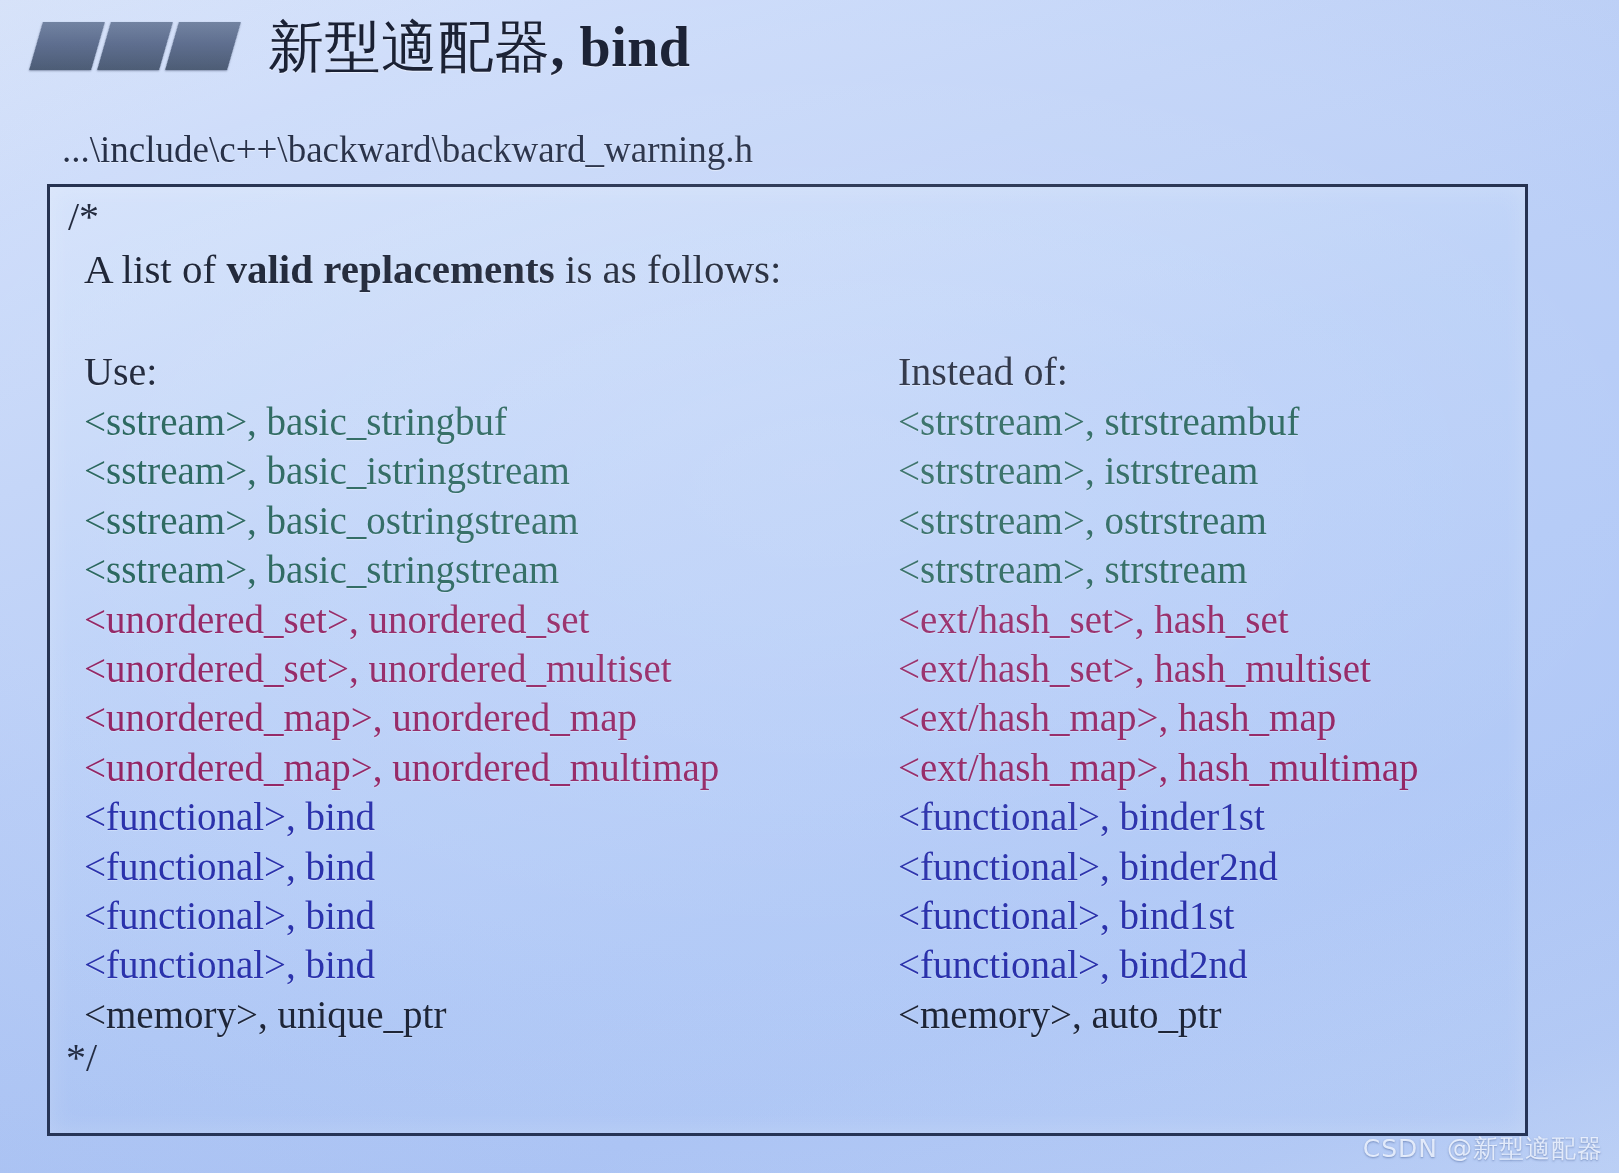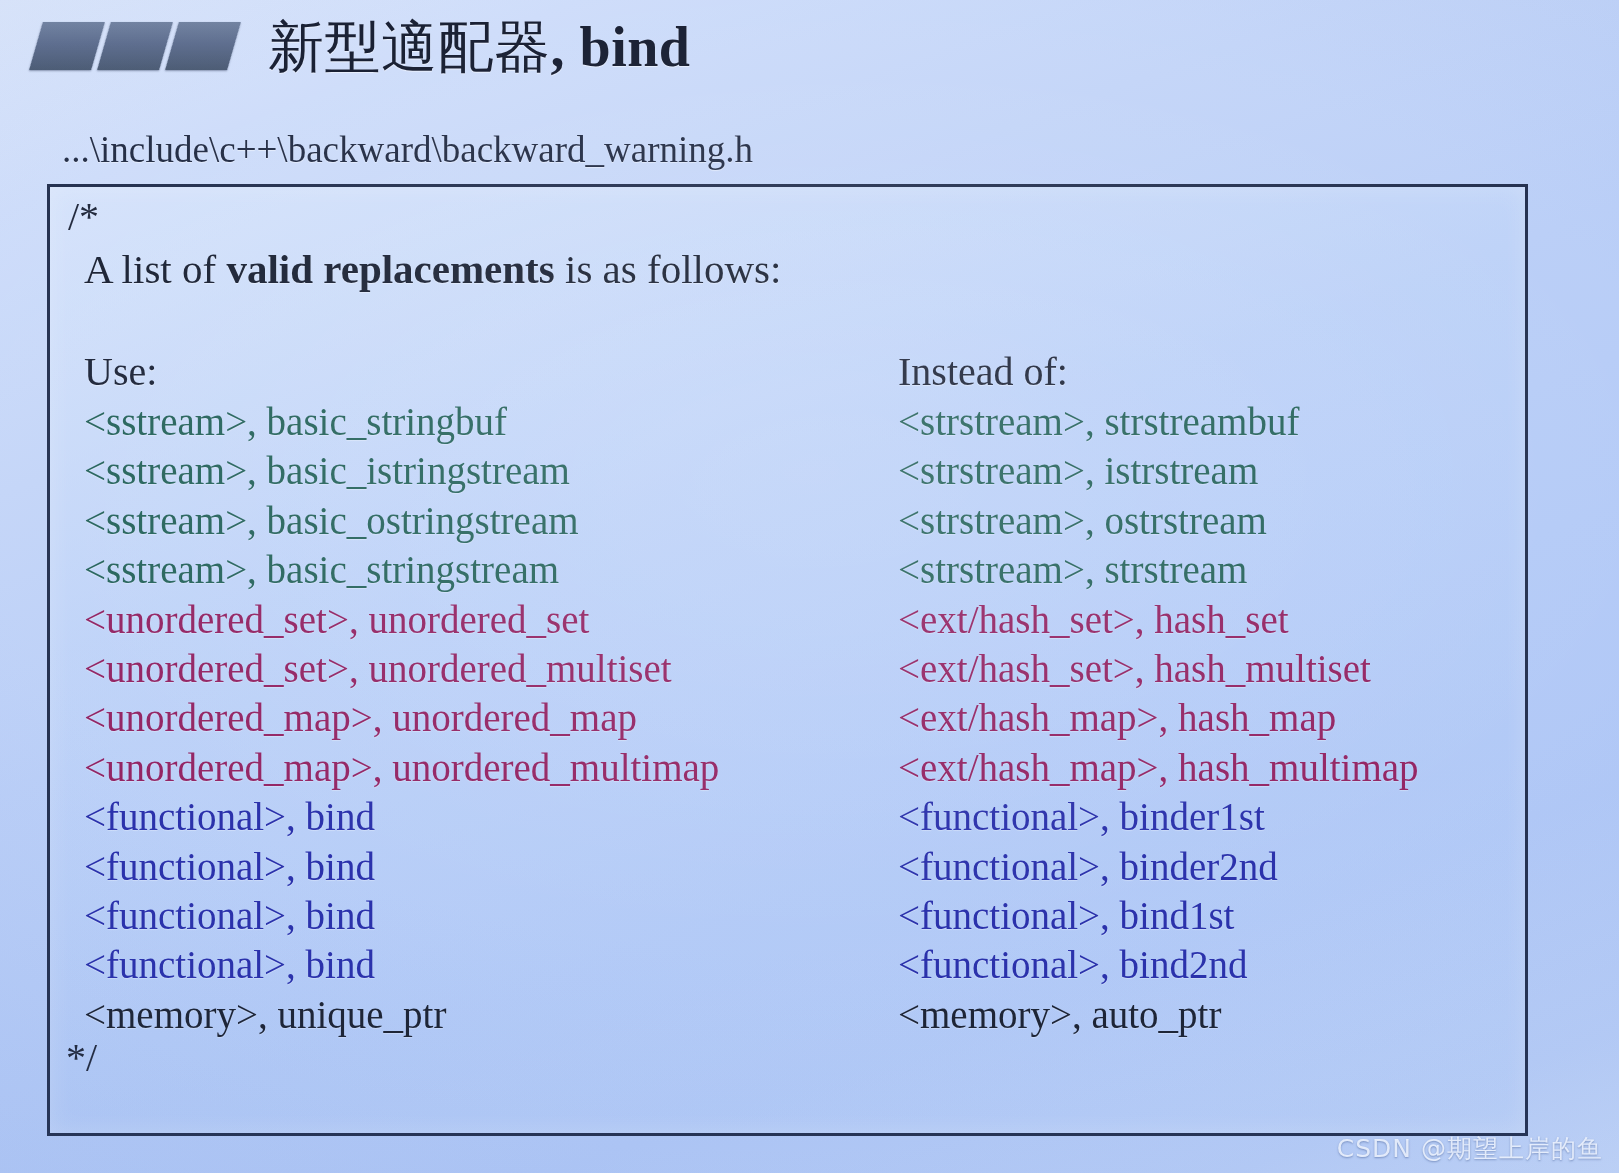--- a/index.html
+++ b/index.html
@@ -257,15 +257,15 @@
           <div class="entry c-func">&lt;functional&gt;, bind2nd</div>
           <div class="entry c-mem">&lt;memory&gt;, auto_ptr</div>
         </div>
     </div>
 
   </div>
 
   <div class="tok-close">*/</div>
 </div>
 
-<div class="watermark">CSDN @期望上岸的鱼</div>
+<div class="watermark">CSDN @新型適配器</div>
 
 <div class="screen-overlay"></div>
 
 </body></html>

